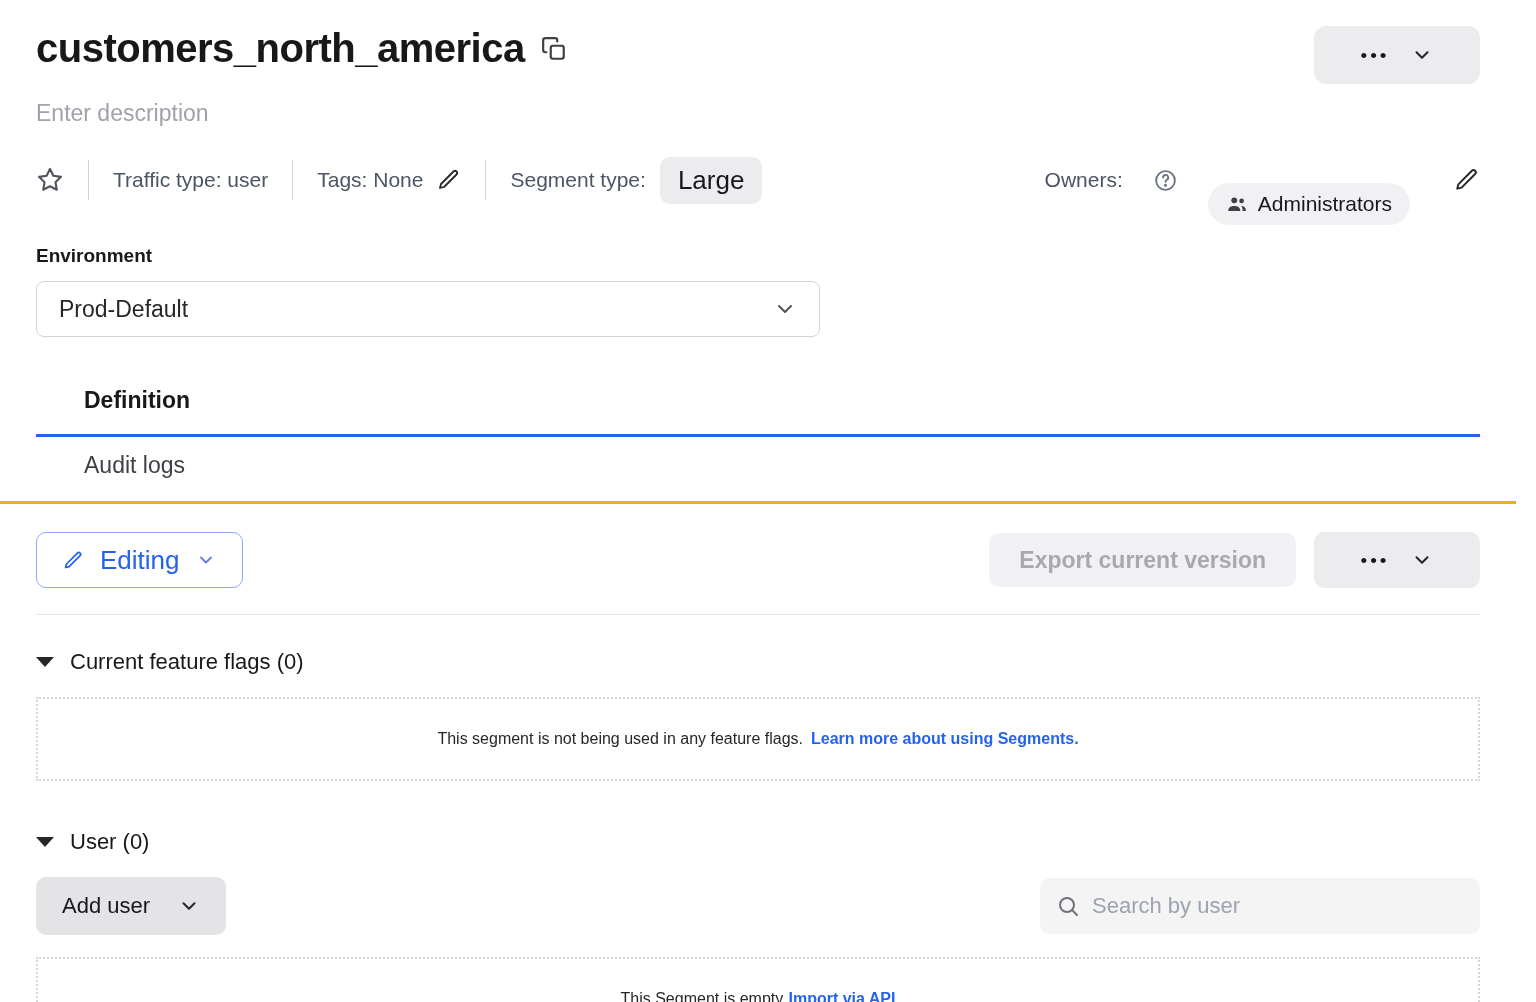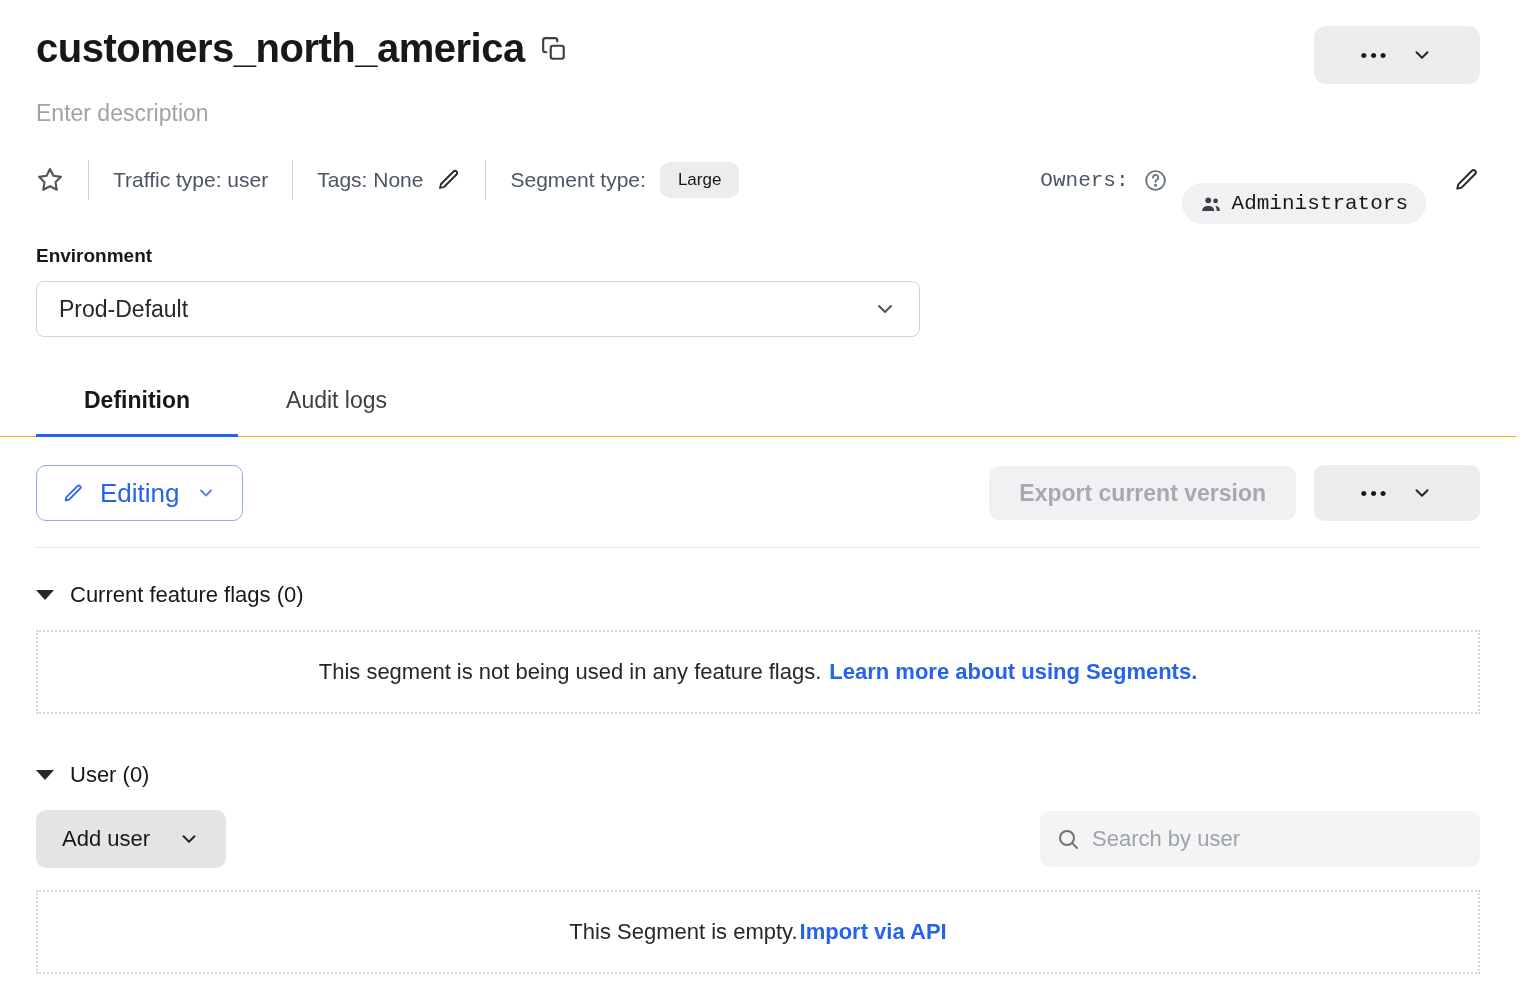--- a/index.html
+++ b/index.html
@@ -18,34 +18,34 @@
   .ellipsis { font-size:19px; letter-spacing:3px; color:#18181b; line-height:1; }
   .chev { color:#26262b; }
 
   .description { margin-top:16px; font-size:23px; color:#a1a1aa; }
 
   
   .meta-row { margin-top:30px; display:flex; align-items:center; height:46px; }
   .vdiv { width:1px; height:40px; background:#d4d4d8; margin:0 24px; }
   .meta-text { font-size:21px; color:#4b5563; }
   .pencil-btn { background:none; border:none; cursor:pointer; margin-left:14px; display:inline-flex; }
-  .pill { background:#ececef; border-radius:10px; padding:8px 18px; font-size:17px; color:#18181b; margin-left:14px; }
+  .pill { background:#ececef; border-radius:10px; padding:8px 18px; font-size:26px; color:#18181b; margin-left:14px; }
   .spacer { flex:1; }
-  .owners-group { display:flex; align-items:center; gap:14px;font-family:Liberation Mono, monospace; }
+  .owners-group { display:flex; align-items:center; gap:30px; }
   .owner-pill { display:flex; align-items:center; gap:10px; background:#f1f1f3;
     border-radius:999px; padding:9px 18px; font-size:21px; color:#18181b; cursor:pointer;margin-top:47px; }
 
   
   .env-label { margin-top:42px; font-size:19px; font-weight:700; color:#18181b; }
-  .select { margin-top:14px; width:884px; height:56px; border:1px solid #d4d4d8; border-radius:8px;
+  .select { margin-top:14px; width:784px; height:56px; border:1px solid #d4d4d8; border-radius:8px;
     display:flex; align-items:center; justify-content:space-between; padding:0 22px;
     font-size:23px; color:#27272a; cursor:pointer; background:#fff; }
 
   
-  .tabs { margin:34px -36px 0 -36px; padding:0 36px; border-bottom:1px solid #eab308; display:flex; }
+  .tabs { margin:34px -36px 0 -36px; padding:0 36px; border-bottom:3px solid #eab308; display:flex;flex-direction:column; }
   .tab { position:relative; padding:16px 48px 22px 48px; font-size:23px; color:#3f3f46; cursor:pointer; }
   .tab.active { color:#18181b; font-weight:700; }
   .tab.active::after { content:""; position:absolute; left:0; right:0; bottom:-1px; height:3px; background:#2563eb; }
 
   
   .toolbar { margin-top:28px; display:flex; justify-content:space-between; align-items:center; }
   .btn-editing { display:flex; align-items:center; gap:16px; height:56px; padding:0 26px;
     background:#fff; border:1.5px solid #8fa9f3; border-radius:10px; cursor:pointer; }
   .btn-editing .lbl { font-size:26px; color:#2563eb; }
   .toolbar-right { display:flex; align-items:center; gap:18px; }
@@ -54,21 +54,21 @@
   .btn-more.sm { height:56px; border-radius:10px; }
 
   .hdiv { margin-top:26px; border-top:1px solid #e4e4e7; }
 
   
   .section-head { margin-top:34px; display:flex; align-items:center; gap:16px; cursor:pointer; }
   .caret-down { width:0; height:0; border-left:9px solid transparent; border-right:9px solid transparent;
     border-top:10px solid #27272a; }
   .section-title { font-size:22px; color:#18181b; }
   .dotted-box { margin-top:22px; border:2px dotted #d6d6da; min-height:84px;
-    display:flex; align-items:center; justify-content:center; font-size:22px; color:#27272a; }
+    display:flex; align-items:center; justify-content:center; font-size:16px; color:#27272a; }
   .dotted-box .link { color:#2563eb; font-weight:700; cursor:pointer; margin-left:8px; }
   .dotted-box .link.tight { margin-left:2px; }
 
   
   .user-toolbar { margin-top:22px; display:flex; justify-content:space-between; align-items:center; }
   .btn-adduser { display:flex; align-items:center; gap:28px; height:58px; padding:0 26px;
     background:#e4e4e7; border:none; border-radius:10px; font-size:22px; color:#18181b; cursor:pointer; }
   .search-box { display:flex; align-items:center; gap:12px; width:440px; height:56px;
     background:#f4f4f5; border-radius:10px; padding:0 16px; }
   .search-box input { flex:1; border:none; background:transparent; outline:none;

